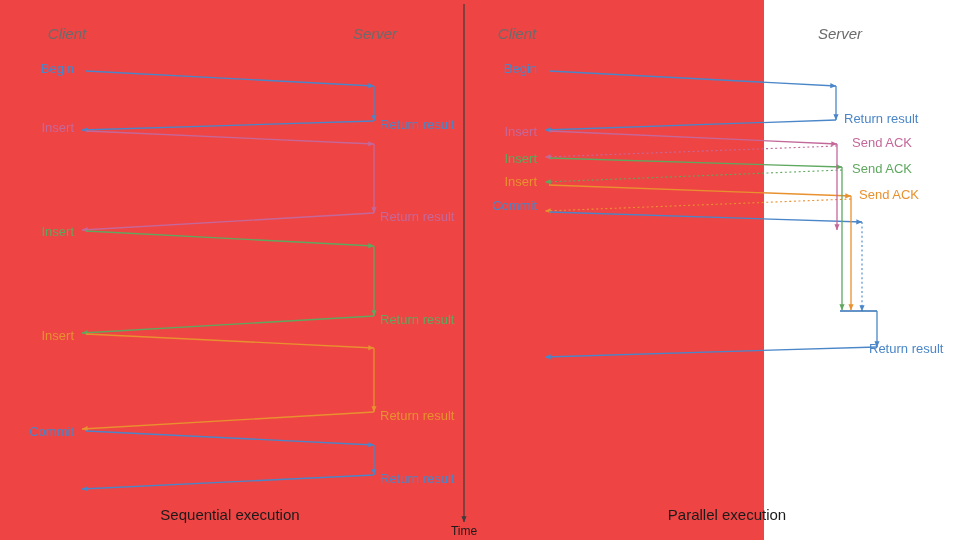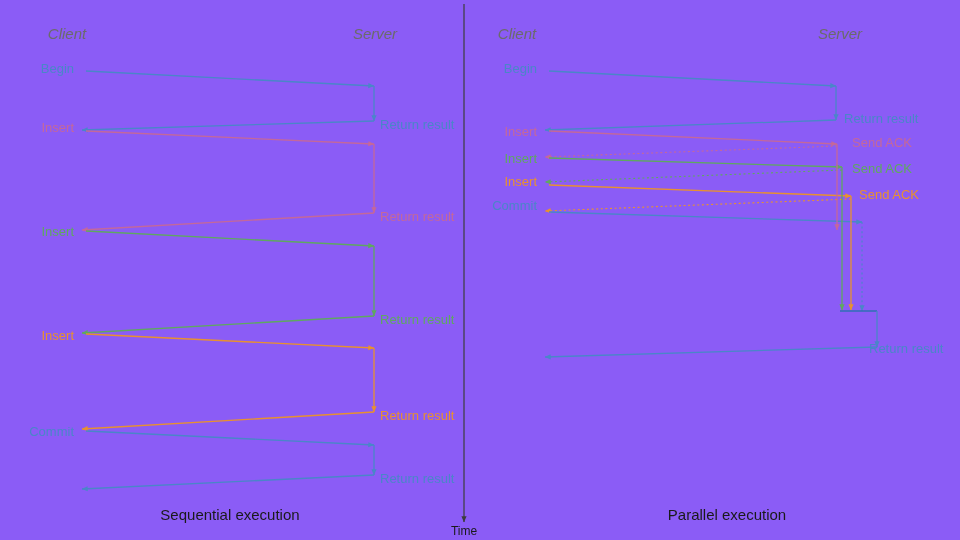--- a/index.html
+++ b/index.html
@@ -8,23 +8,23 @@
     background: #ffffff;
   }
   body {
     width: 960px;
     height: 540px;
     overflow: hidden;
     font-family: "Liberation Sans", sans-serif;
   }
   #stage {
     position: relative;
-    width: 960px;
+    width: 764px;
     height: 540px;
-    background: #8b5cf6;
+    background: #ef4444;
   }
   svg#diagram {
     position: absolute;
     left: 0;
     top: 0;
     width: 960px;
     height: 540px;
     display: block;
   }
   .lbl {

